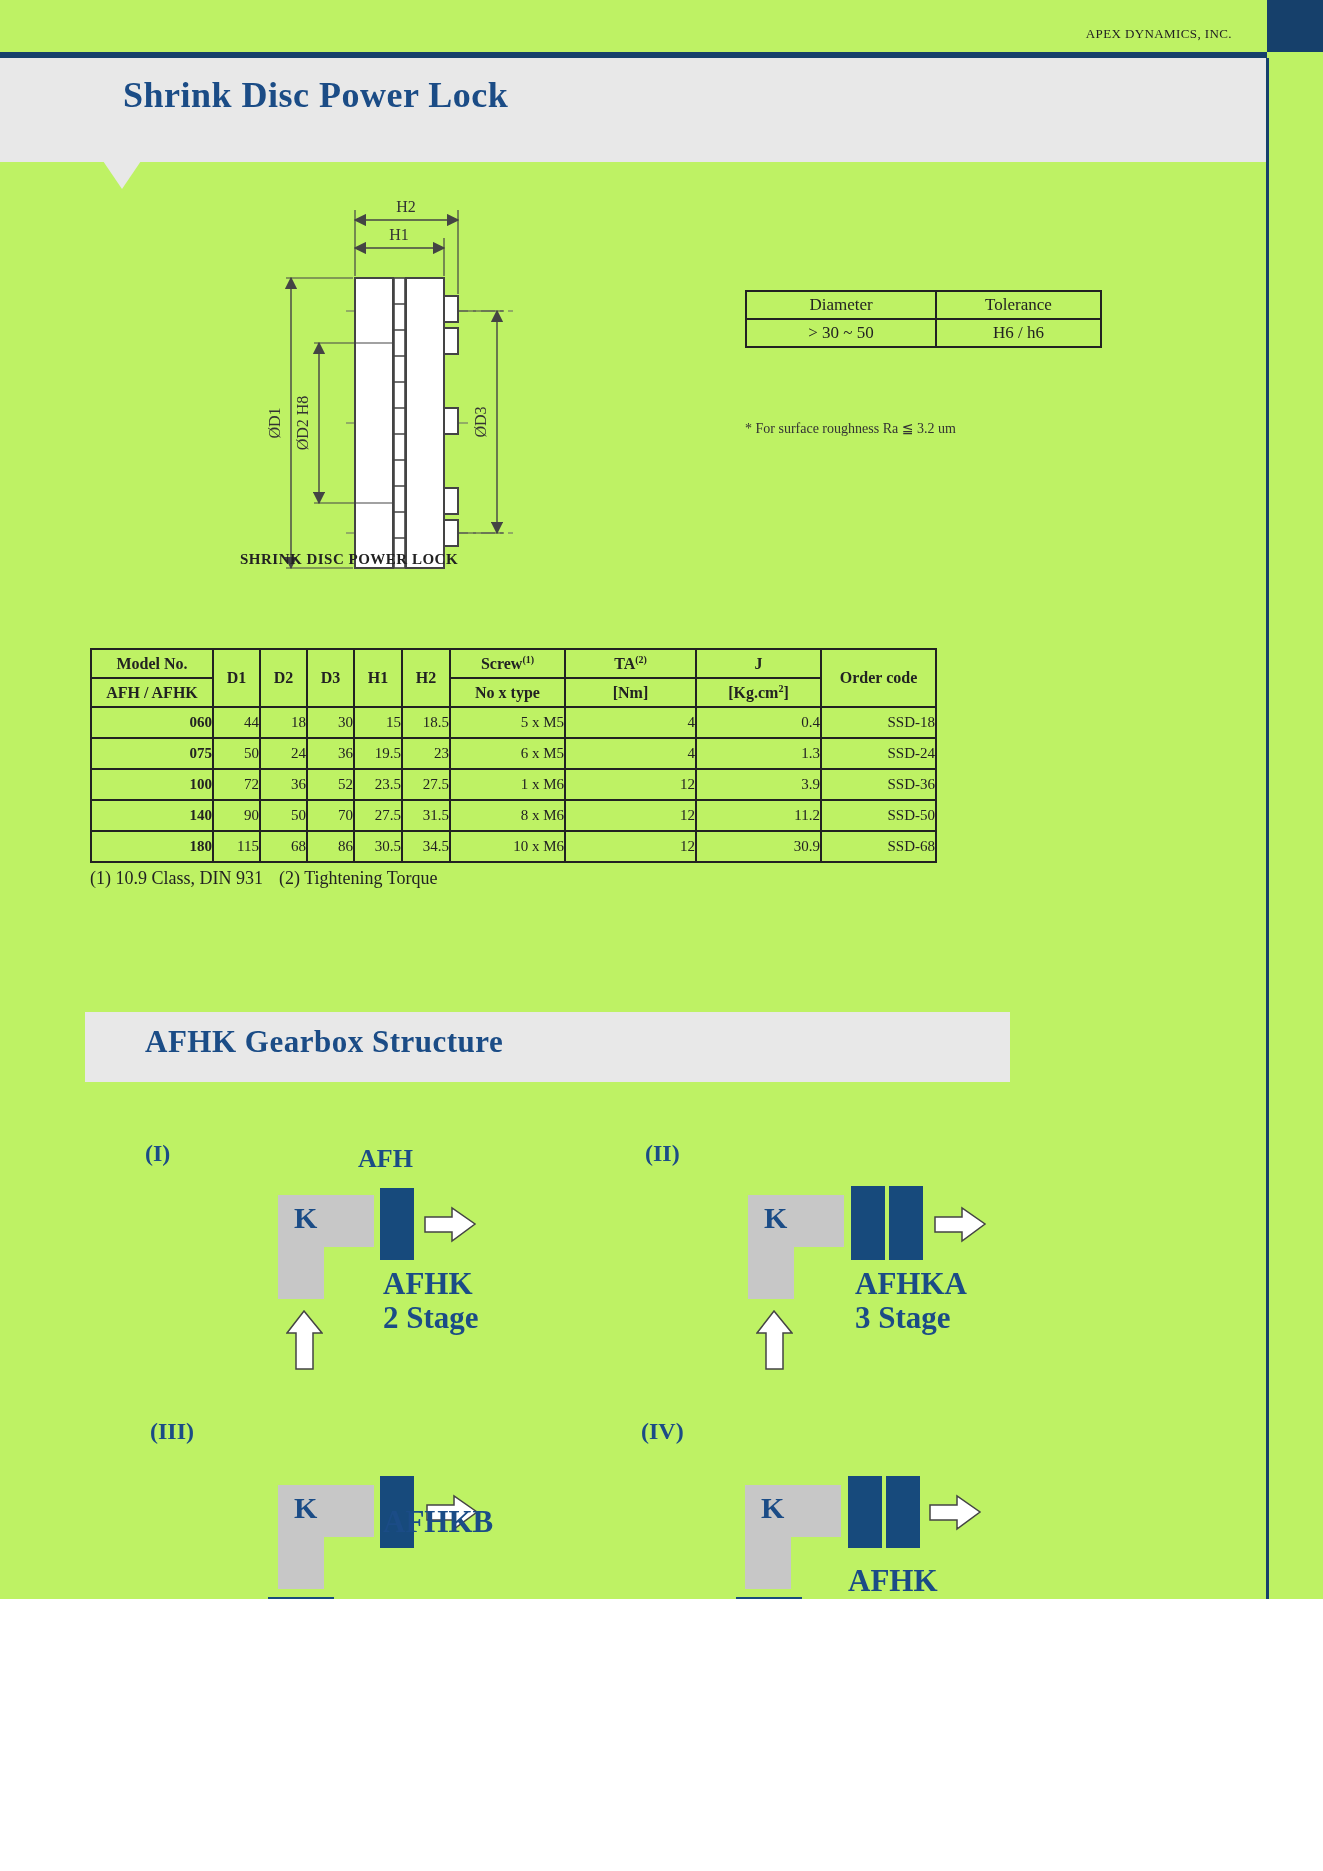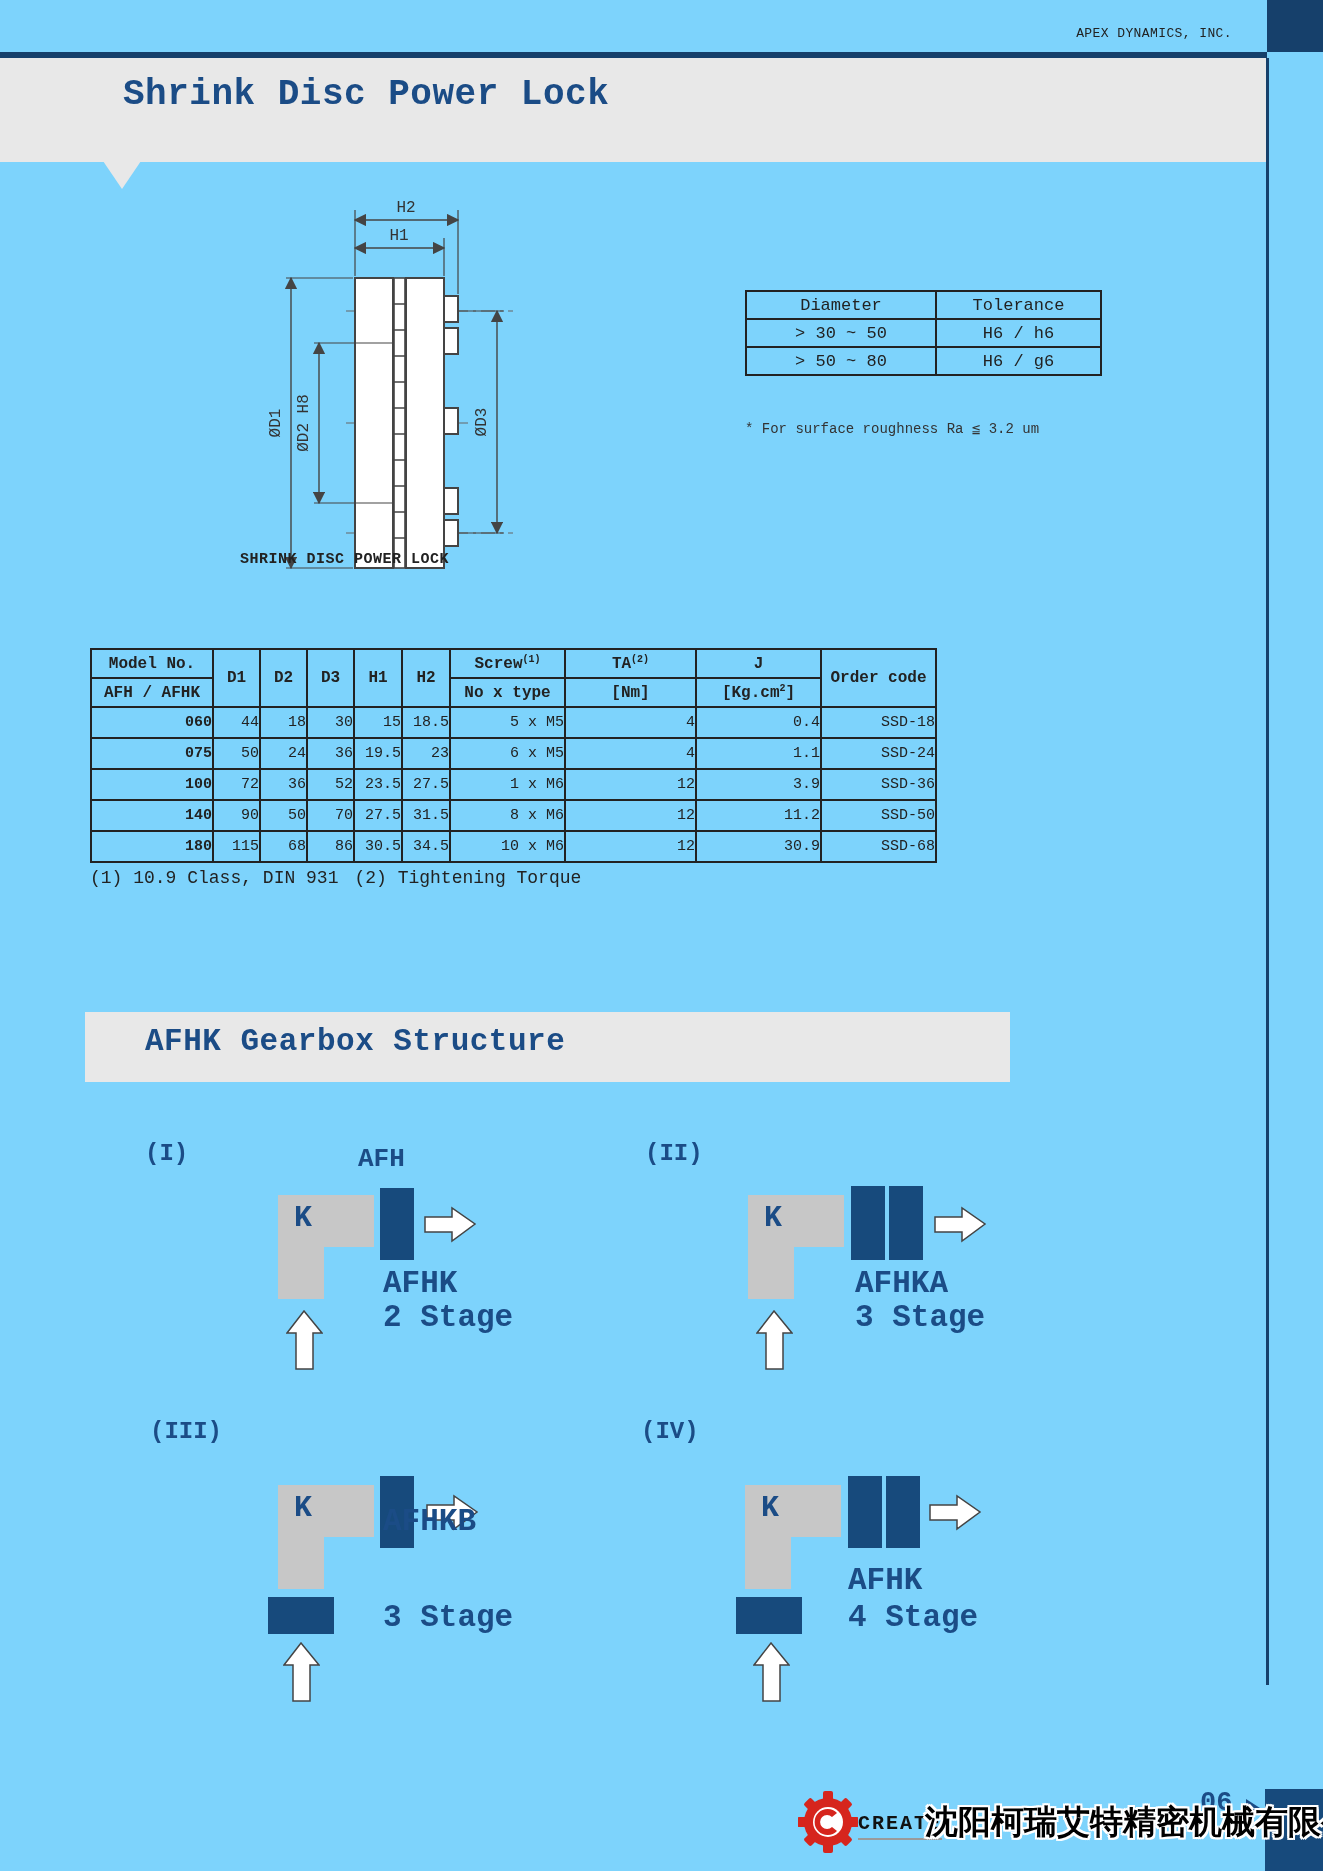--- a/index.html
+++ b/index.html
@@ -1,17 +1,17 @@
 <!DOCTYPE html>
 <html><head>
 <meta charset="utf-8">
 <style>
   html,body{margin:0;padding:0;background:#fff;}
-  .page{position:relative;width:1323px;height:1871px;background:#7dd3fc;
-        font-family:Liberation Mono, monospace;overflow:hidden;color:#222;}
+  .page{position:relative;width:1323px;height:1599px;background:#bef264;
+        font-family:Liberation Serif, serif;overflow:hidden;color:#222;}
   .abs{position:absolute;}
 
   
   .brand{top:26px;right:91px;font-size:13px;color:#222;letter-spacing:.4px;}
   .top-line{top:52px;left:0;width:1267px;height:6px;background:#16406b;}
   .corner-block{top:0;left:1267px;width:56px;height:52px;background:#16406b;}
   .side-line{top:58px;left:1266px;width:3px;height:1627px;background:#16406b;}
   .title-banner{top:58px;left:0;width:1266px;height:104px;background:#e8e8e8;}
   .banner-tail{top:161px;left:103px;width:0;height:0;border-left:19px solid transparent;
                border-right:19px solid transparent;border-top:28px solid #e8e8e8;}
@@ -123,24 +123,20 @@
 
   <table class="abs tol-table">
     <tbody>
         <tr>
       <td class="hd" style="font-weight:normal">Diameter</td>
       <td class="c2">Tolerance</td>
     </tr>
     <tr>
       <td>&gt; 30 ~ 50</td>
       <td class="c2">H6 / h6</td>
-    </tr>
-    <tr>
-      <td>&gt; 50 ~ 80</td>
-      <td class="c2">H6 / g6</td>
     </tr>
   </tbody>
     </table>
   <div class="abs tol-note">* For surface roughness Ra ≦ 3.2 um</div>
 
   <table class="abs spec-table">
     <colgroup>
       <col style="width:122px">
         <col style="width:47px">
         <col style="width:47px">
@@ -185,21 +181,21 @@
     </tr>
     <tr class="data">
       <td class="model">075</td>
       <td>50</td>
       <td>24</td>
       <td>36</td>
       <td>19.5</td>
       <td>23</td>
       <td>6 x M5</td>
       <td>4</td>
-      <td>1.1</td>
+      <td>1.3</td>
       <td>SSD-24</td>
     </tr>
     <tr class="data">
       <td class="model">100</td>
       <td>72</td>
       <td>36</td>
       <td>52</td>
       <td>23.5</td>
       <td>27.5</td>
       <td>1 x M6</td>

